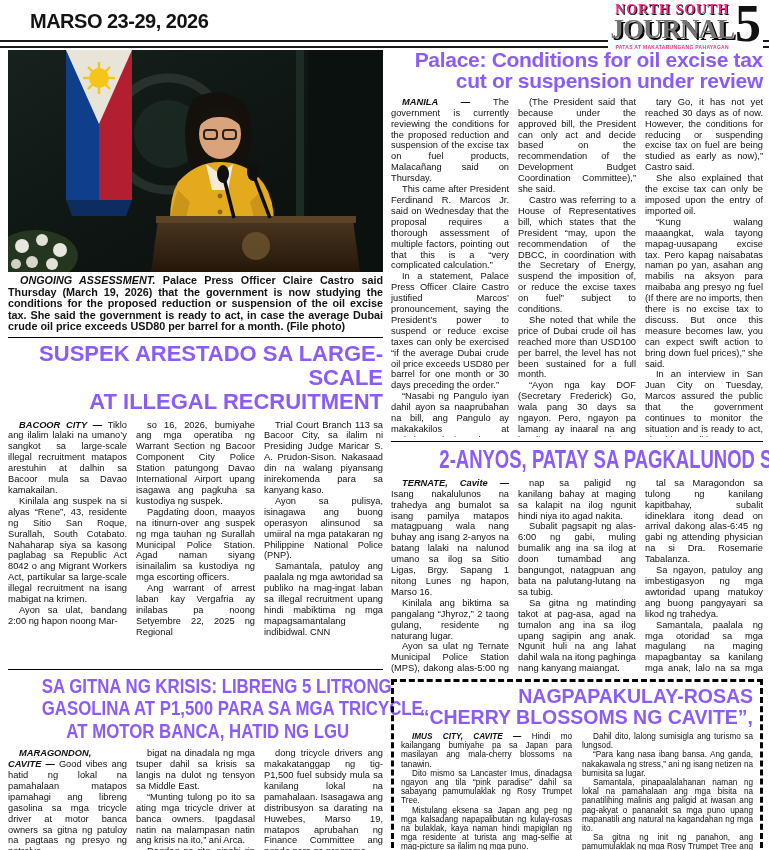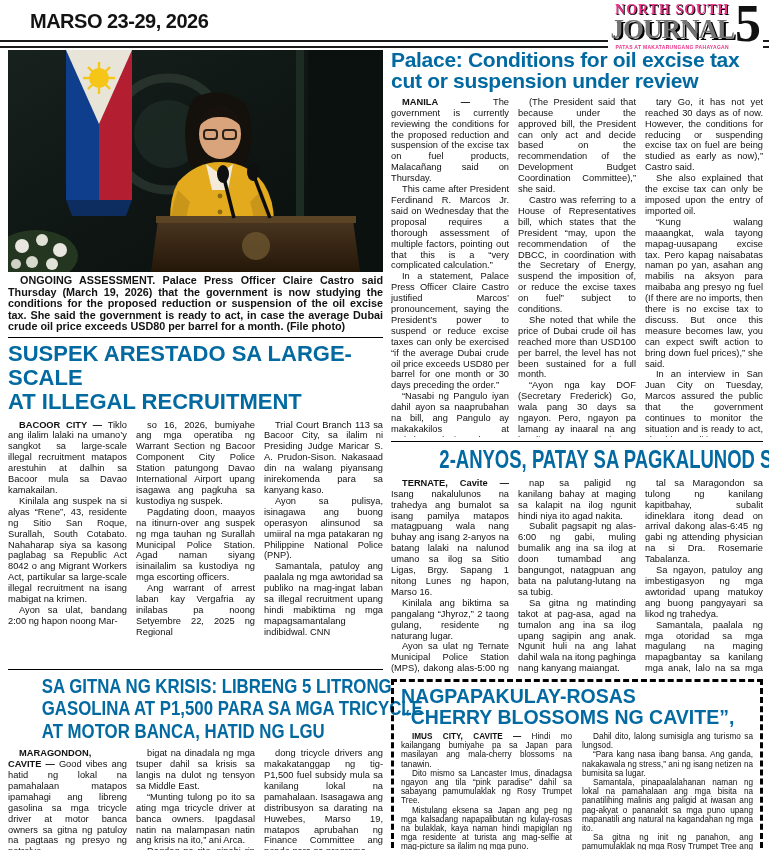--- a/index.html
+++ b/index.html
@@ -37,34 +37,34 @@
   .right { position:absolute; left:391px; top:47px; width:372px; }
   
   .photo { width:375px; height:222px; display:block; }
   .caption {
     margin-top:3px; font-size:10.8px; font-weight:bold; line-height:11.6px;
     text-align:justify; text-indent:12px; color:#131313;
   }
   
   .rule  { border-top:1.5px solid #000; margin:4px 0 2px; }
   
-  .hl { font-weight:bold; text-align:left; color:#0369a1; }
+  .hl { font-weight:bold; text-align:right; color:#8b5cf6; }
   .hl p { margin:0; }
   .hl-palace { font-size:21px; line-height:1.02; letter-spacing:-0.3px; margin:2px 0 5px; }
   .hl-suspek { font-size:22px; line-height:1.1; margin:4px 0 5px; }
   .hl-anyos  { font-size:25px; margin:3px 0 4px; }
   .hl-anyos p  { transform:scaleX(0.74); white-space:nowrap; }
   .hl-krisis { font-size:20.5px; line-height:1.1; margin:5px 0 6px; }
   .hl-krisis p { transform:scaleX(0.82); white-space:nowrap; }
   .hl-cherry { font-size:19.5px; line-height:1.08; margin:2px 0 4px; }
   
   .cols { display:flex; gap:9px; overflow:hidden; }
   .col  { flex:1 1 0; min-width:0; font-size:9.3px; line-height:10.9px; text-align:justify; }
   .col p { margin:0; text-indent:11px; }
-  .dl { font-weight:bold; }
+  .dl { font-weight:bold;font-style:italic; }
   .h-palace-cols { height:340px; }
   .h-suspek-cols { height:245px; }
   .h-anyos-cols  { height:196px; }
   .h-krisis-cols { height:142px; }
   
   .cherry-box {
     border:3px dashed #000; margin-top:5px; padding:2px 7px 4px;
     height:178px; box-sizing:border-box; overflow:hidden;
   }
   .cherry-box .col { font-size:8.2px; line-height:9.2px; }

